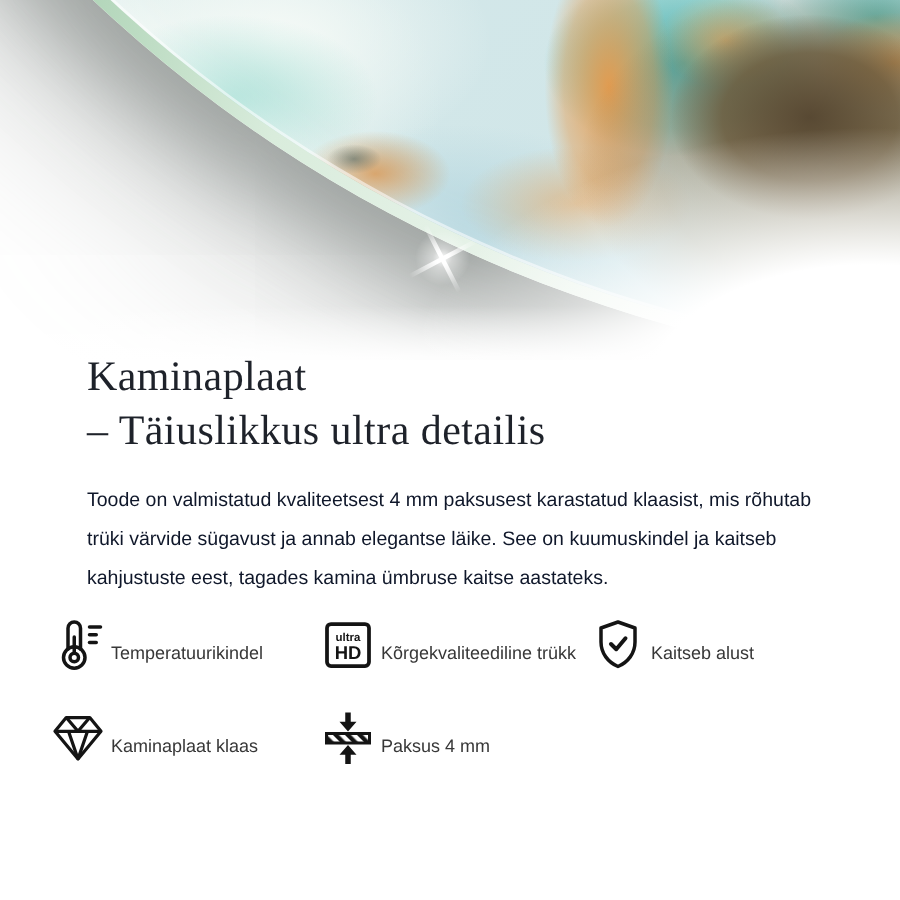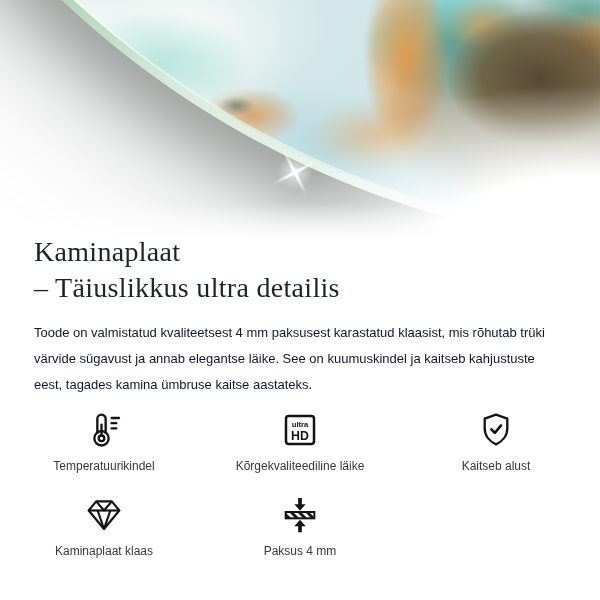--- a/index.html
+++ b/index.html
@@ -42,29 +42,29 @@
   }
   .sparkle{position:absolute;left:267px;top:144px;width:56px;height:56px;pointer-events:none;}
   .sparkle .glow{position:absolute;inset:0;border-radius:50%;
     background:radial-gradient(circle at 50% 50%, rgba(255,255,255,0.95) 0%, rgba(255,255,255,0.45) 16%, rgba(255,255,255,0) 46%);}
   .sparkle .ray{position:absolute;left:3px;top:26.5px;width:50px;height:2.6px;border-radius:2px;
     background:linear-gradient(90deg, rgba(255,255,255,0) 0%, #fff 42%, #fff 58%, rgba(255,255,255,0) 100%);}
   .sparkle .r1{transform:rotate(-28deg);}
   .sparkle .r2{transform:rotate(63deg);}
 
   
-  .content{padding:0 34px;}
+  .content{padding:0 58px;}
   h1{margin:-6px 0 0;font-family:"Liberation Serif","DejaVu Serif",serif;font-weight:400;
      font-size:28px;line-height:36px;color:#1e222a;letter-spacing:0.3px;}
   .h-line{display:block;}
   .content p{margin:14px 0 0;font-size:13px;line-height:26px;color:#0f172a;max-width:540px;}
 
   
   .features{display:grid;grid-template-columns:repeat(3,1fr);row-gap:22px;margin:12px -28px 0;}
-  .feature{display:flex;flex-direction:column;align-items:center;}
+  .feature{display:flex;flex-direction:row;align-items:center;}
   .ficon{height:40px;width:44px;display:flex;align-items:center;justify-content:center;}
   .ficon svg{display:block;}
   .flabel{margin-top:9px;font-size:12px;color:#383838;text-align:center;line-height:14px;}
 </style>
 </head>
 <body>
 
 <div class="page">
 
   <section class="hero">
@@ -104,21 +104,21 @@
       </div>
 
       <div class="feature">
         <div class="ficon">
           <svg width="40" height="40" viewBox="0 0 24 24">
             <rect x="3.6" y="3.6" width="16.8" height="16.8" rx="1.6" fill="none" stroke="#141414" stroke-width="1.5"></rect>
             <text x="12" y="10.3" text-anchor="middle" font-family="Liberation Sans, sans-serif" font-size="4.6" font-weight="600" fill="#141414">ultra</text>
             <text x="12" y="17.7" text-anchor="middle" font-family="Liberation Sans, sans-serif" font-size="7.4" font-weight="800" fill="#141414">HD</text>
           </svg>
         </div>
-        <div class="flabel">Kõrgekvaliteediline läike</div>
+        <div class="flabel">Kõrgekvaliteediline trükk</div>
       </div>
 
       <div class="feature">
         <div class="ficon">
           <svg width="40" height="40" viewBox="0 0 24 24" fill="none" stroke="#141414" stroke-linejoin="round" stroke-linecap="round">
             <path stroke-width="1.4" d="M12 2.8 L18.8 5.2 V10.8 C18.8 15.3 16 18.9 12 20.6 C8 18.9 5.2 15.3 5.2 10.8 V5.2 Z"></path>
             <path stroke-width="1.6" d="M9.2 11.6 L11.3 13.7 L15 9.3"></path>
           </svg>
         </div>
         <div class="flabel">Kaitseb alust</div>

